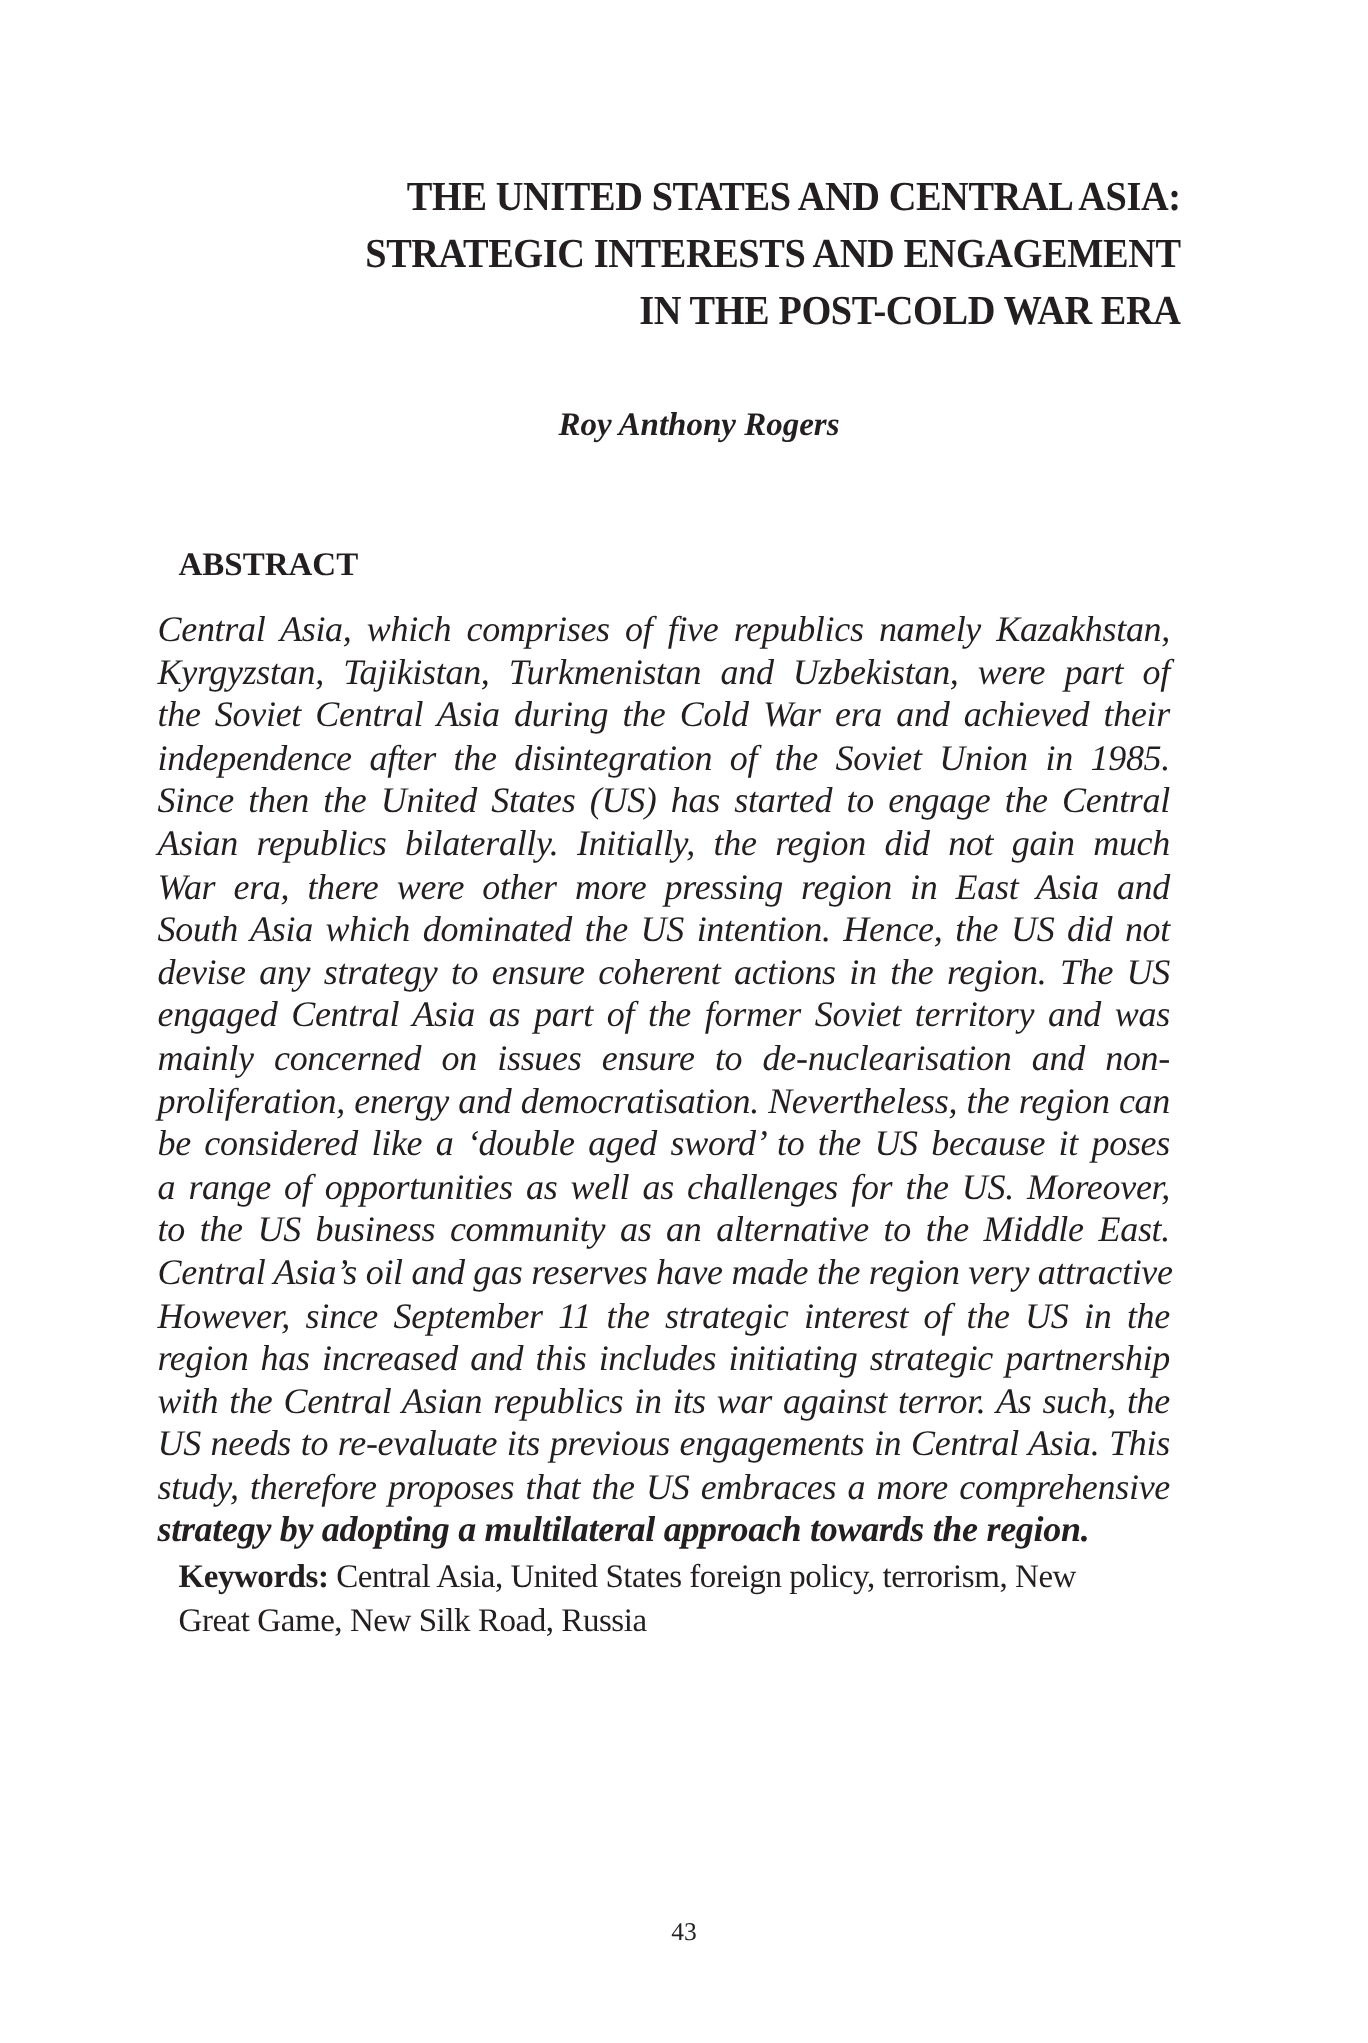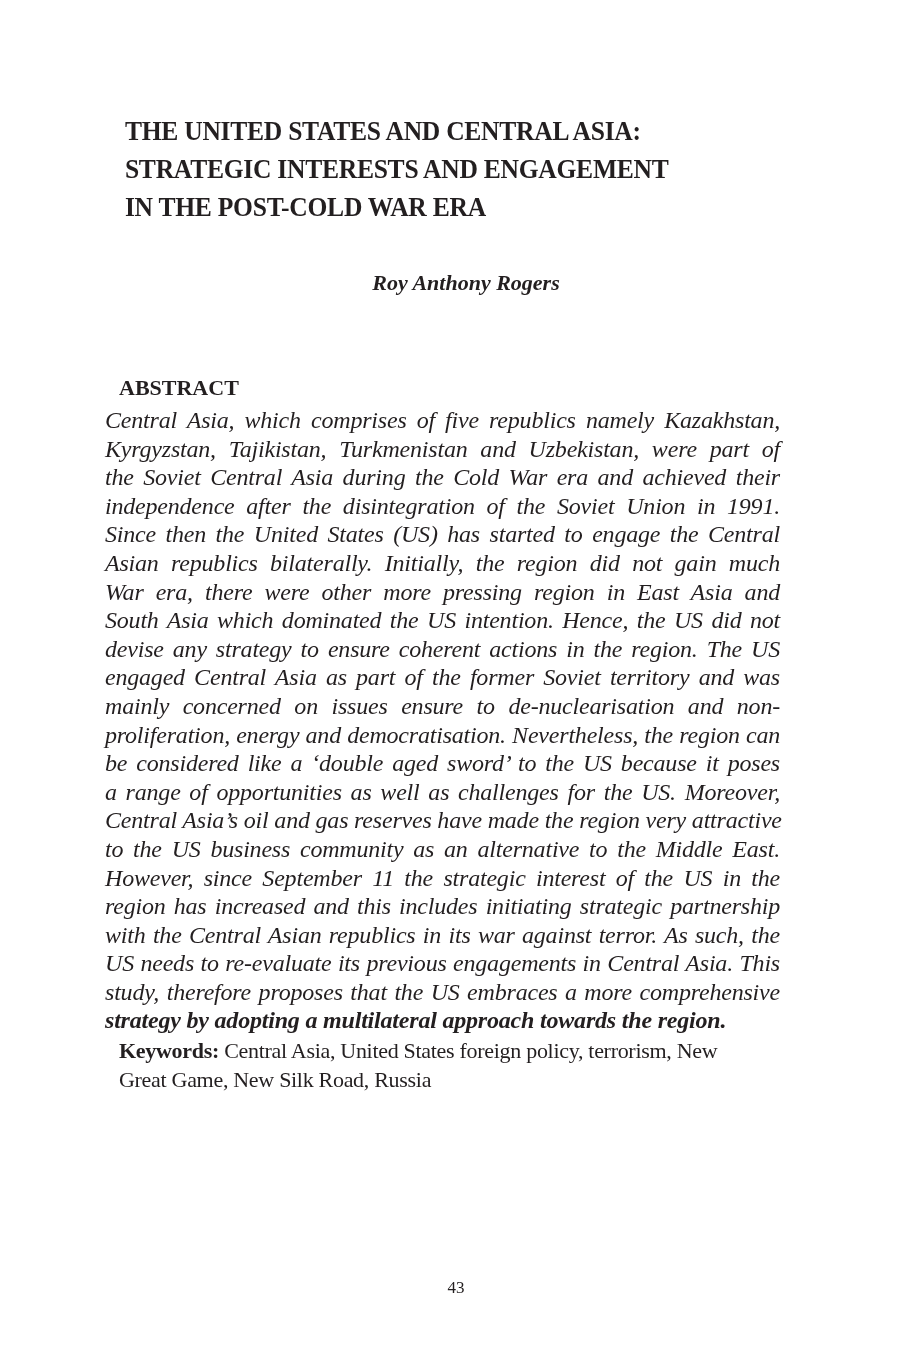--- a/index.html
+++ b/index.html
@@ -18,21 +18,21 @@
     .page {
       position: absolute;
       left: 0; top: 0;
       width: 912px; height: 1362px;
     }
     .title-block {
       position: absolute;
       left: 100px;
       top: 112px;
       width: 712px;
-      text-align: left;
+      text-align: right;
     }
     .title-line {
       display: block;
       font-weight: bold;
       font-size: 27.5px;
       line-height: 38px;
       letter-spacing: -0.3px;
       white-space: nowrap;
       transform: scaleX(0.93);
       transform-origin: center;
@@ -48,21 +48,20 @@
       font-size: 22px;
       line-height: 30px;
     }
     .abstract-heading {
       position: absolute;
       left: 119px;
       top: 362px;
       font-weight: bold;
       font-size: 22px;
       line-height: 28px;
-      margin-top: 12px;
     }
     .abstract-body {
       position: absolute;
       left: 105px;
       top: 406px;
       width: 675px;
       font-style: italic;
       font-size: 24px;
       line-height: 28.6px;
     }
@@ -115,33 +114,33 @@
   </div>
 
   <div class="author">Roy Anthony Rogers</div>
 
   <div class="abstract-heading">ABSTRACT</div>
 
   <div class="abstract-body">
     <span class="abstract-line">Central Asia, which comprises of five republics namely Kazakhstan,</span>
     <span class="abstract-line">Kyrgyzstan, Tajikistan, Turkmenistan and Uzbekistan, were part of</span>
     <span class="abstract-line">the Soviet Central Asia during the Cold War era and achieved their</span>
-    <span class="abstract-line">independence after the disintegration of the Soviet Union in 1991.</span>
+    <span class="abstract-line">independence after the disintegration of the Soviet Union in 1985.</span>
     <span class="abstract-line">Since then the United States (US) has started to engage the Central</span>
     <span class="abstract-line">Asian republics bilaterally. Initially, the region did not gain much</span>
     <span class="abstract-line">War era, there were other more pressing region in East Asia and</span>
     <span class="abstract-line">South Asia which dominated the US intention. Hence, the US did not</span>
     <span class="abstract-line">devise any strategy to ensure coherent actions in the region. The US</span>
     <span class="abstract-line">engaged Central Asia as part of the former Soviet territory and was</span>
     <span class="abstract-line">mainly concerned on issues ensure to de-nuclearisation and non-</span>
     <span class="abstract-line">proliferation, energy and democratisation. Nevertheless, the region can</span>
     <span class="abstract-line">be considered like a ‘double aged sword’ to the US because it poses</span>
     <span class="abstract-line">a range of opportunities as well as challenges for the US. Moreover,</span>
+    <span class="abstract-line">to the US business community as an alternative to the Middle East.</span>
     <span class="abstract-line">Central Asia’s oil and gas reserves have made the region very attractive</span>
-    <span class="abstract-line">to the US business community as an alternative to the Middle East.</span>
     <span class="abstract-line">However, since September 11 the strategic interest of the US in the</span>
     <span class="abstract-line">region has increased and this includes initiating strategic partnership</span>
     <span class="abstract-line">with the Central Asian republics in its war against terror. As such, the</span>
     <span class="abstract-line">US needs to re-evaluate its previous engagements in Central Asia. This</span>
     <span class="abstract-line">study, therefore proposes that the US embraces a more comprehensive</span>
     <span class="abstract-line last">strategy by adopting a multilateral approach towards the region.</span>
   </div>
 
   <div class="keywords">
     <span class="keywords-line"><span class="keywords-label">Keywords:</span><span> Central Asia, United States foreign policy, terrorism, New</span></span>

